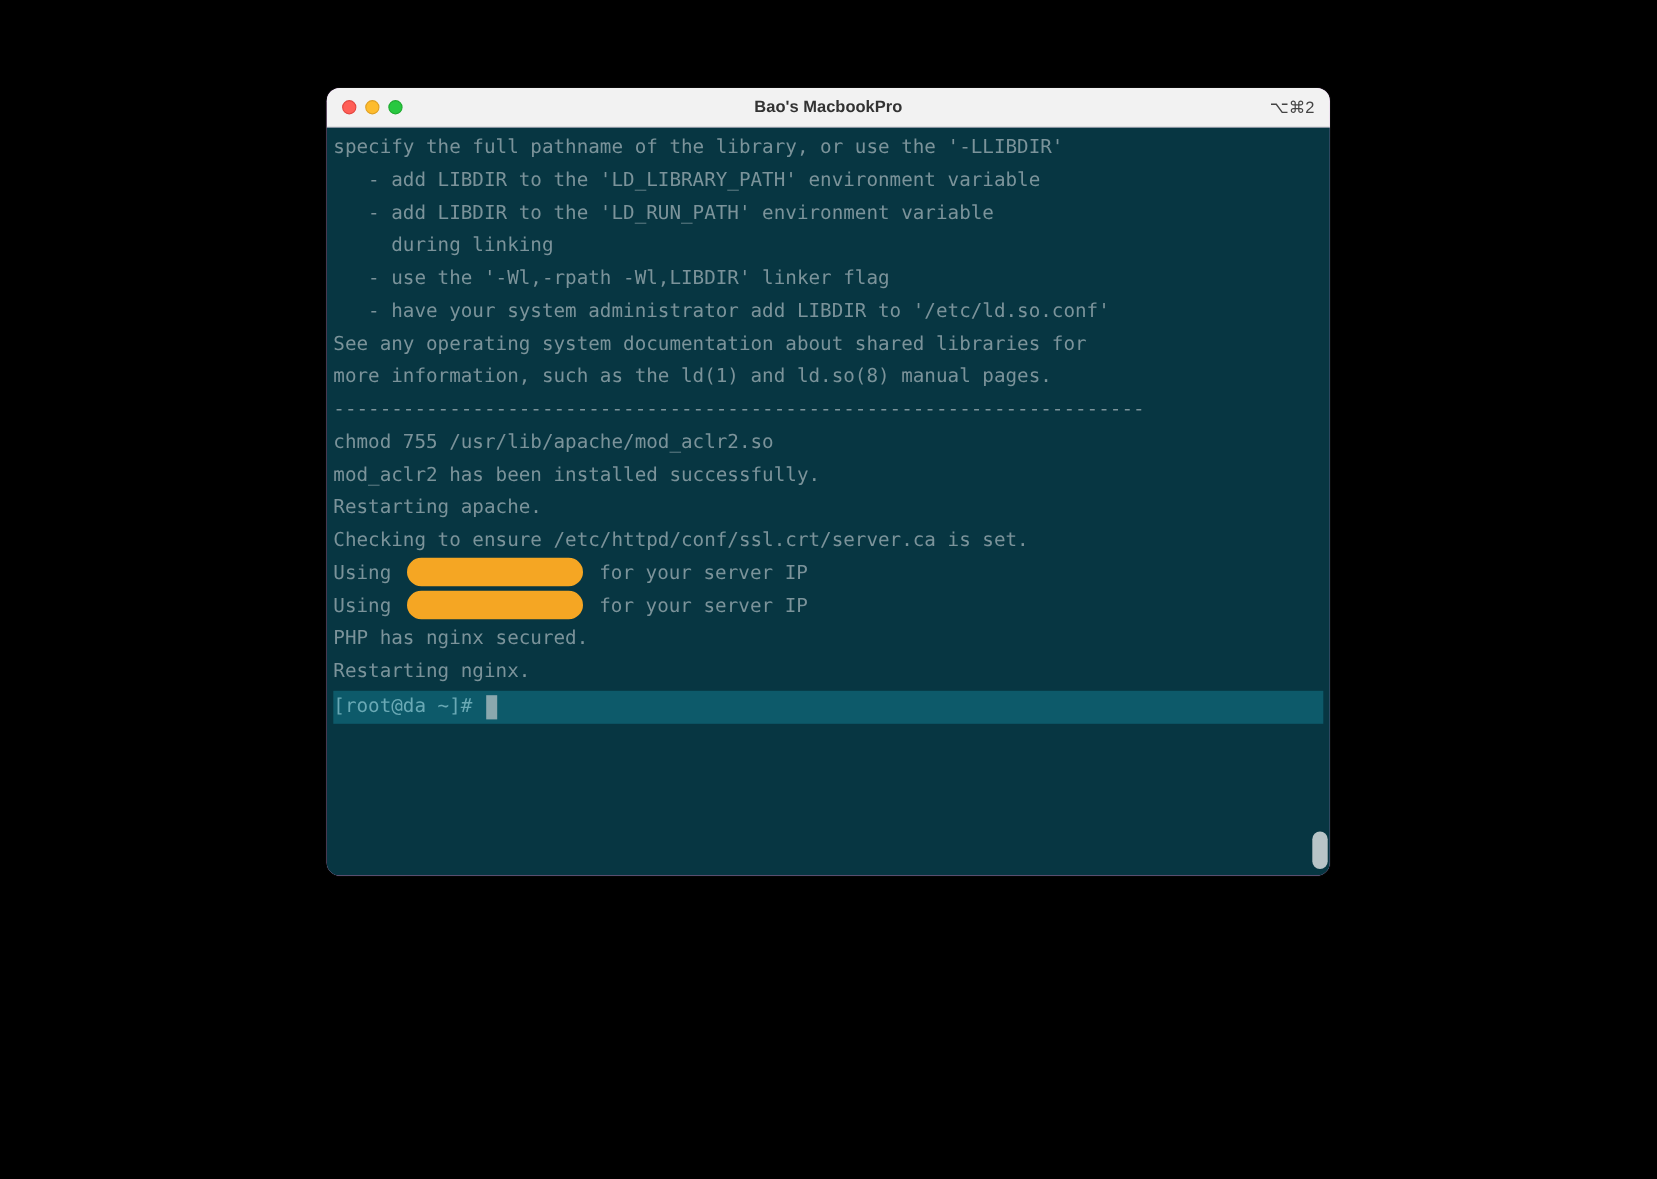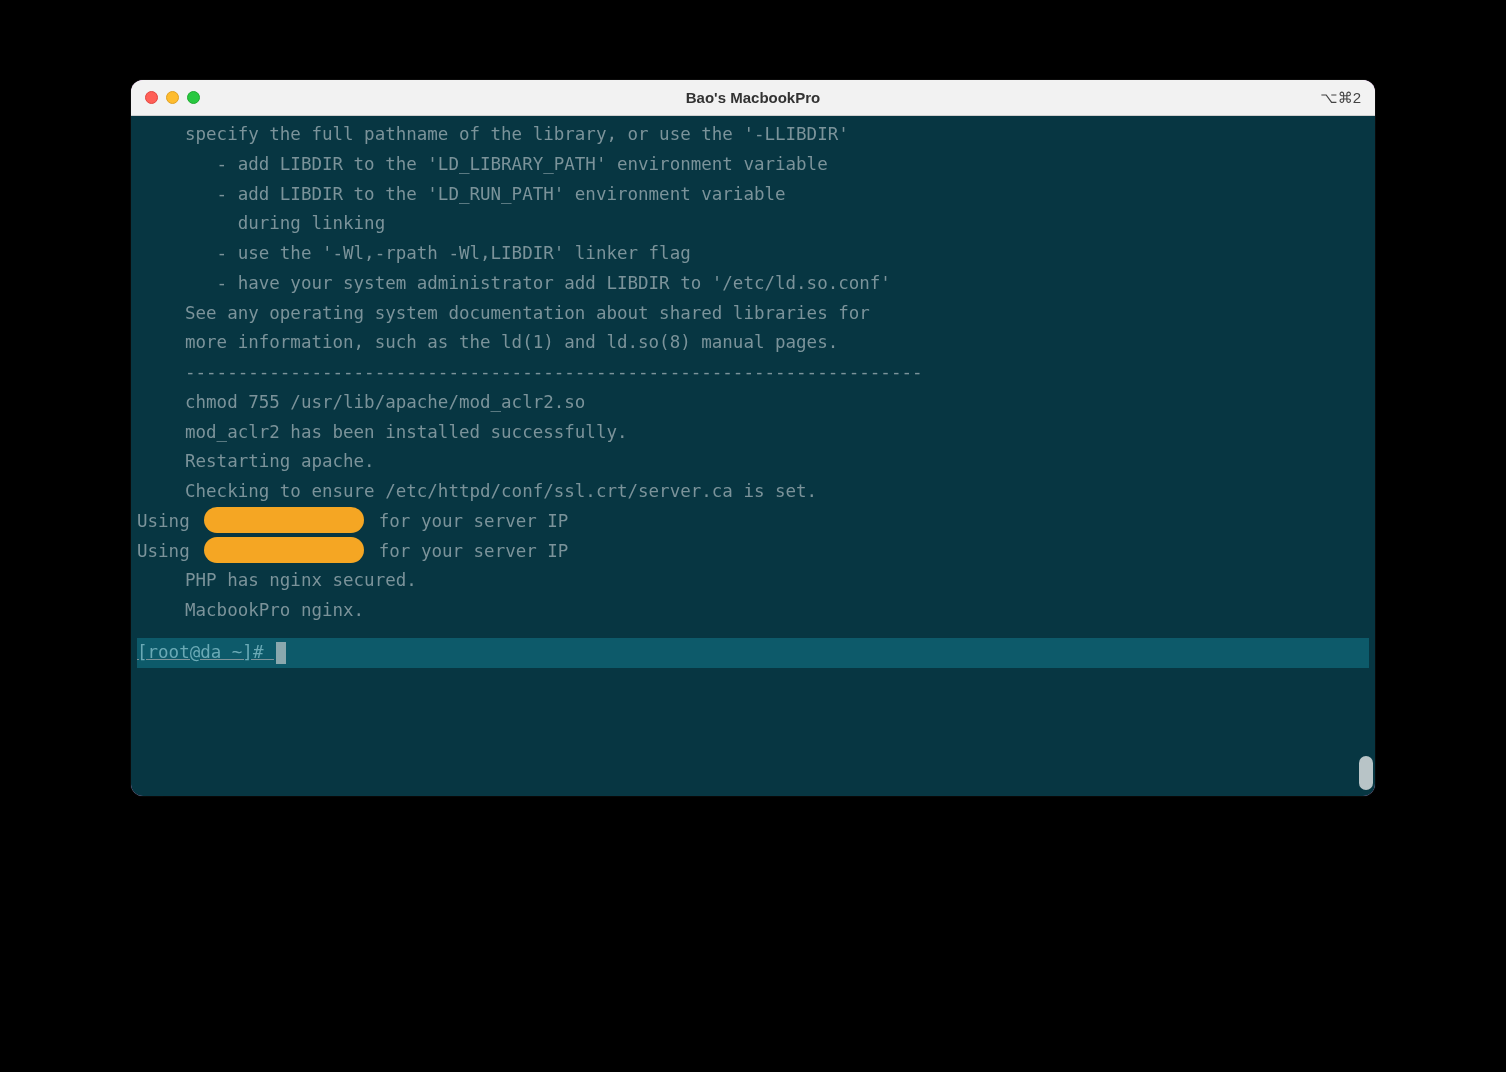--- a/index.html
+++ b/index.html
@@ -7,21 +7,21 @@
     background: #000;
     width: 1506px;
     height: 1072px;
     display: flex;
     align-items: flex-start;
     justify-content: center;
     padding-top: 80px;
     font-family: -apple-system, BlinkMacSystemFont, "Segoe UI", sans-serif;
   }
   .window {
-    width: 1244px;
+    width: 912px;
     background: #f0abfc;
     border-radius: 12px;
     box-shadow: 0 20px 60px rgba(0,0,0,0.6), 0 0 0 1px rgba(255,255,255,0.05);
     overflow: hidden;
   }
   .titlebar {
     height: 36px;
     background: #f2f2f2;
     display: flex;
     align-items: center;
@@ -63,42 +63,40 @@
     font-family: "Menlo", "Monaco", "Consolas", monospace;
     font-size: 17.5px;
     line-height: 1.7;
     color: #7b939a;
     position: relative;
     min-height: 680px;
   }
   .line {
     white-space: pre;
     color: #7b939a;
-    margin-left: 48px;
   }
   .line-with-redact {
     display: flex;
     align-items: flex-start;
     white-space: pre;
   }
   .redact {
     display: inline-block;
     width: 160px;
     height: 26px;
     background: #f5a623;
     border-radius: 13px;
     margin: 0 4px;
   }
   .prompt-line {
     background: #0d5a6a;
     display: flex;
     align-items: center;
-    margin-top: 12px;
+    margin-top: 2px;
     padding-left: 0;
-    text-decoration: underline;
   }
   .prompt-text {
     color: #6aa9b5;
     white-space: pre;
   }
   .cursor {
     display: inline-block;
     width: 10px;
     height: 22px;
     background: #8aa8ae;
@@ -148,21 +146,21 @@
       <span class="redact"></span>
       <span> for your server IP</span>
     </div>
     <div class="line-with-redact">
       <span>Using </span>
       <span class="redact"></span>
       <span> for your server IP</span>
     </div>
 
     <div class="line">PHP has nginx secured.</div>
-    <div class="line">MacbookPro nginx.</div>
+    <div class="line">Restarting nginx.</div>
 
     <div class="prompt-line">
       <span class="prompt-text">[root@da ~]# </span>
       <span class="cursor"></span>
     </div>
 
     <div class="scrollbar-thumb"></div>
   </div>
 </div>
 

